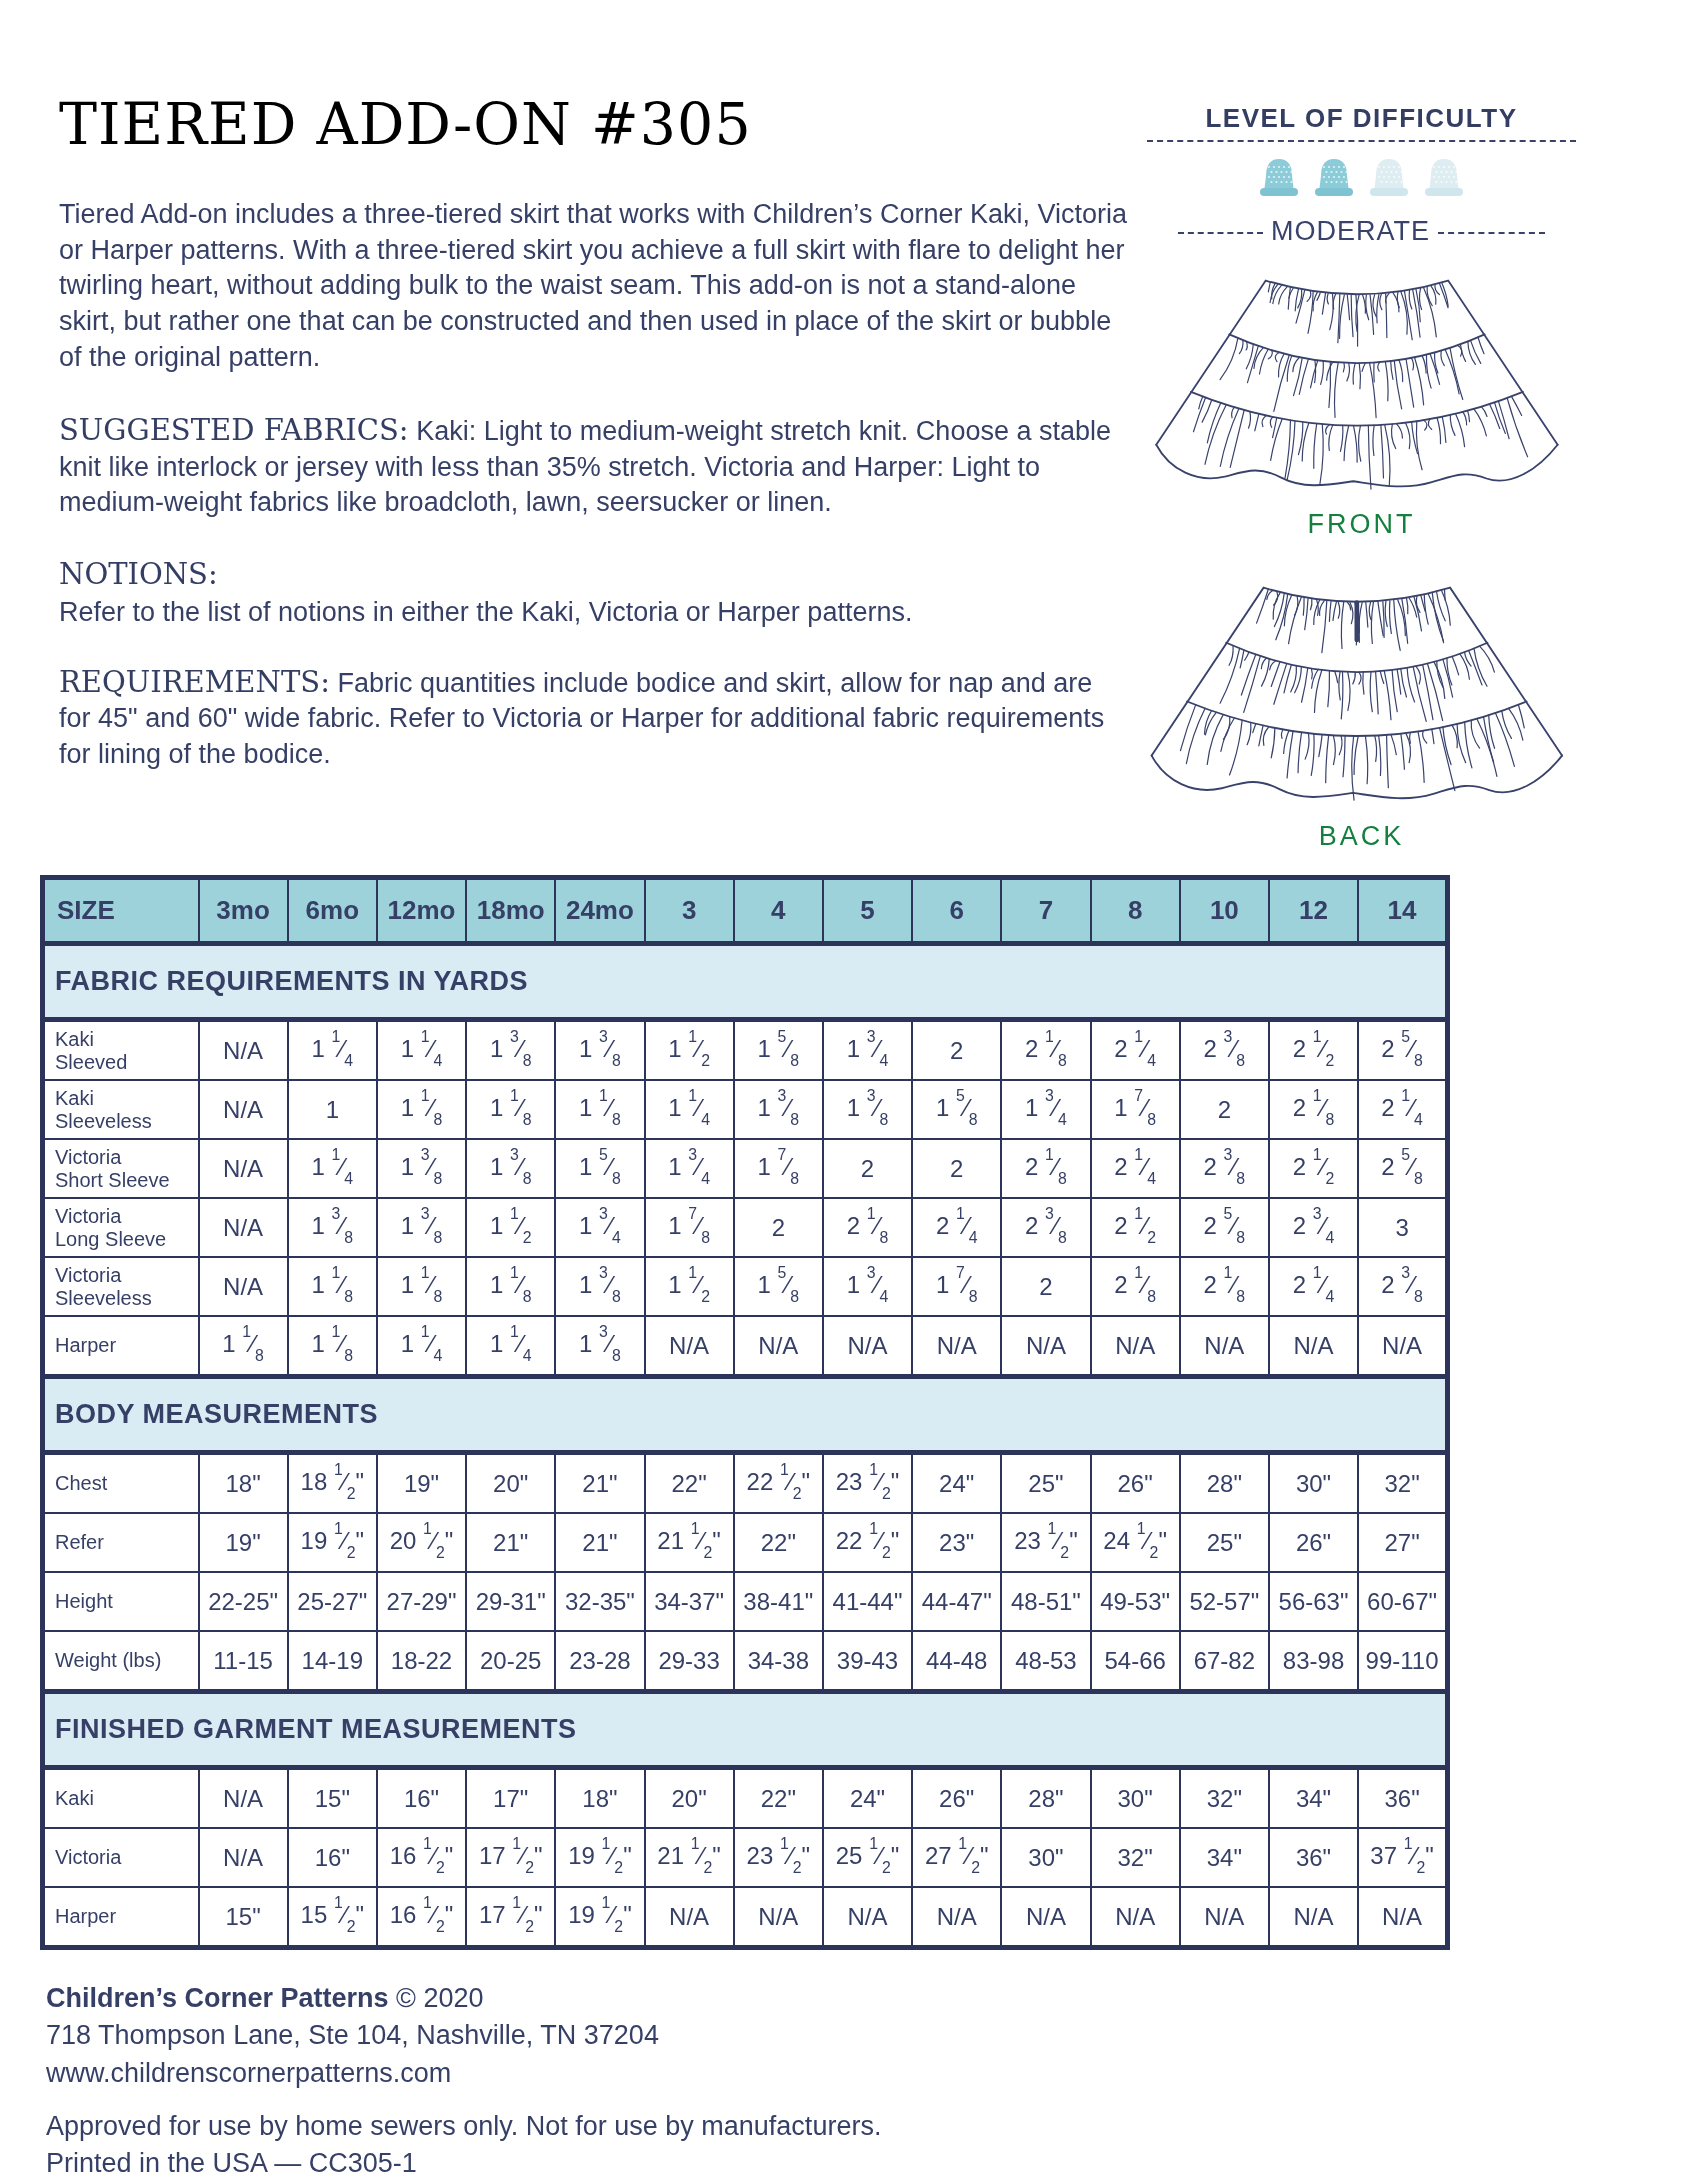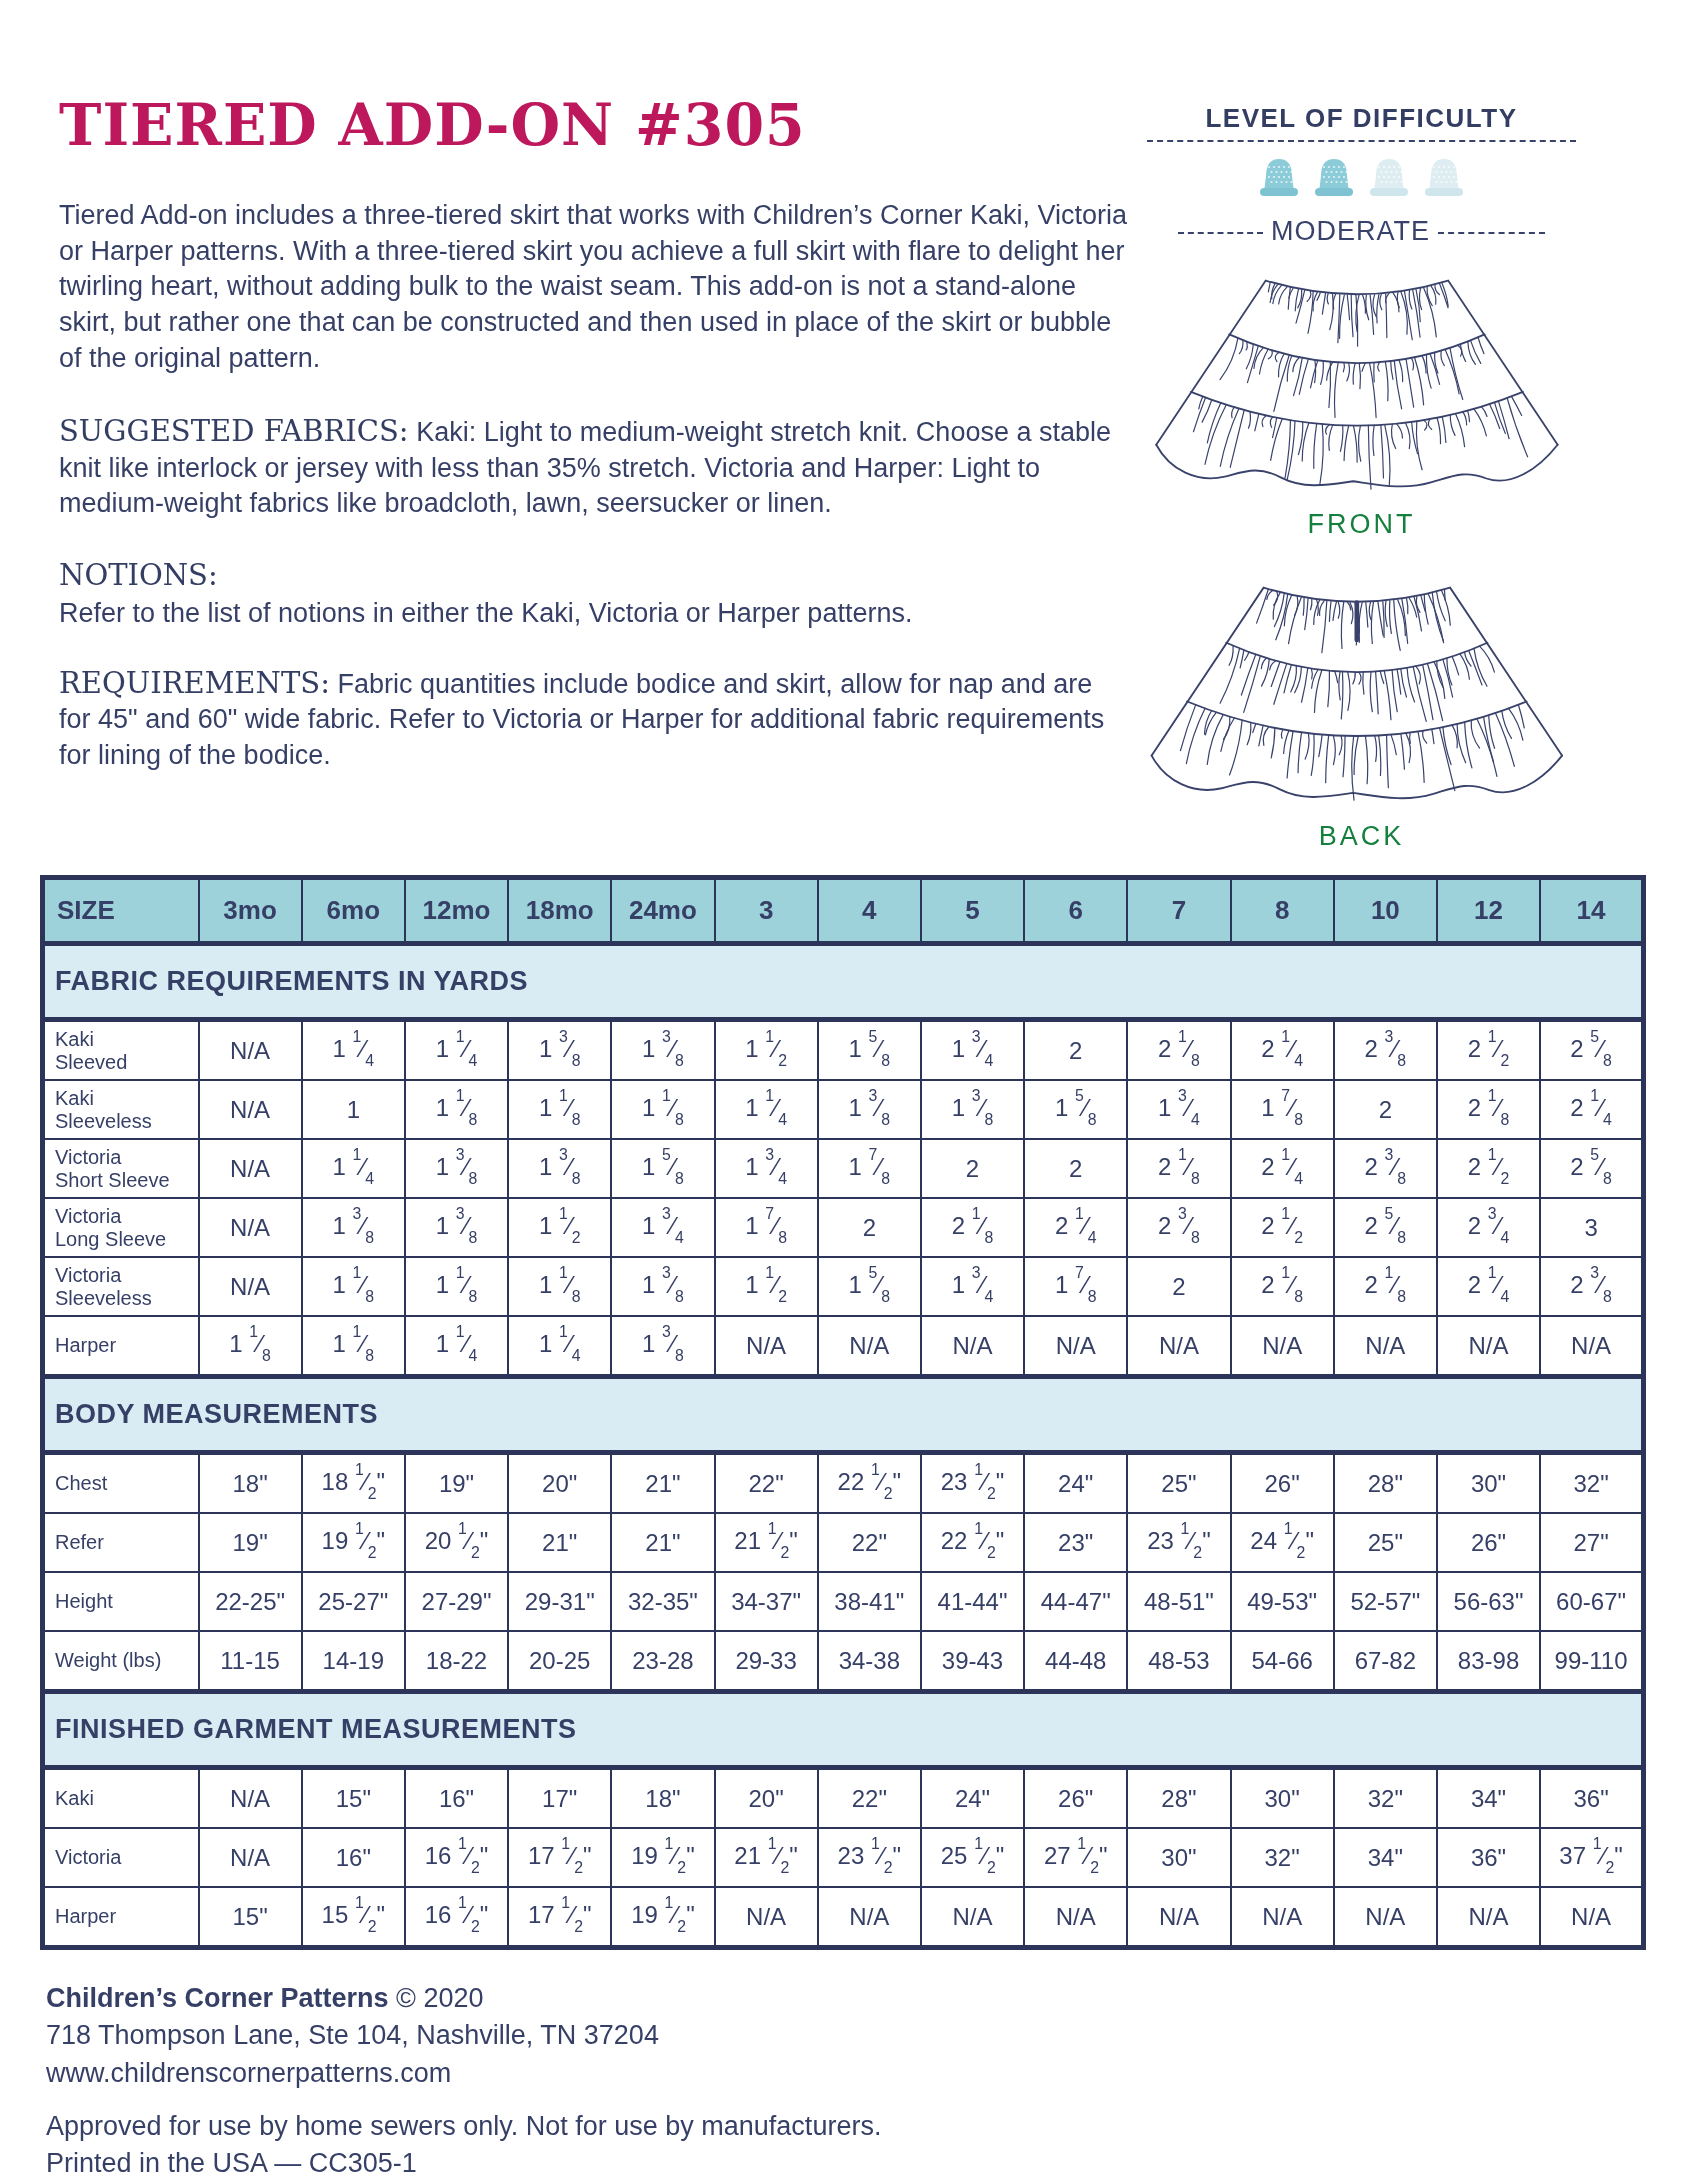--- a/index.html
+++ b/index.html
@@ -1,22 +1,22 @@
 <!DOCTYPE html>
 <html><head>
 <meta charset="utf-8">
 <style>
   html,body{margin:0;padding:0;background:#ffffff;}
   .page{position:relative;width:1683px;height:2178px;background:#ffffff;overflow:hidden;
         font-family:"Liberation Sans",sans-serif;color:#363f66;}
 
   
   .left-col{position:absolute;left:59px;top:91px;width:1069px;}
-  .title{font-family:"DejaVu Serif",serif;font-weight:bold;font-size:57px;
-         letter-spacing:1px;color:#be185d;margin:0 0 40px 0;}
+  .title{font-family:"DejaVu Serif",serif;font-weight:normal;font-size:57px;
+         letter-spacing:1px;color:#000000;margin:0 0 40px 0;}
   .intro,.para,.plain{font-size:27px;line-height:1.32;margin:0 0 36px 0;}
   .lead{font-family:"DejaVu Serif",serif;font-weight:normal;font-size:29px;color:#333e62;}
   .lead.block{display:block;margin-bottom:4px;}
   .notions-wrap{margin:0 0 32px 0;}
   .notions-wrap p{margin:2px 0 0 0;font-size:27px;line-height:1.32;}
 
   
   .right-col{position:absolute;left:1129px;top:103px;width:465px;text-align:center;}
   .lod-heading{font-size:26px;font-weight:bold;letter-spacing:1.5px;color:#333e62;}
   .lod-divider{border:none;border-bottom:2px dashed #39426b;margin:6px 18px 12px 18px;}
@@ -24,21 +24,21 @@
   .moderate-row{display:flex;align-items:center;justify-content:center;margin-top:10px;}
   .moderate-dash{border-top:2px dashed #39426b;margin-top:2px;}
   .moderate-dash.l{width:85px;}
   .moderate-dash.r{width:107px;}
   .moderate-label{font-size:27px;letter-spacing:1px;padding:0 8px;color:#39426b;}
   .skirt-svg{display:block;margin:16px auto 0 auto;}
   .view-label{font-size:27px;letter-spacing:3px;color:#15803d;margin-top:2px;}
   .back-gap{margin-top:30px;}
 
   
-  .size-table{position:absolute;left:40px;top:875px;width:1606px;
+  .size-table{position:absolute;left:40px;top:875px;width:1410px;
               border-collapse:collapse;table-layout:fixed;
               border:5px solid #2c3559;}
   .size-table td,.size-table th{border:2px solid #2c3559;color:#363f66;}
   .size-table th{background:#9dd2db;font-size:26px;font-weight:bold;height:59px;
                  text-align:center;}
   .size-table th.size-th{text-align:left;padding-left:12px;}
   .size-table td.band{background:#d9ecf3;font-weight:bold;font-size:27px;
                       padding-left:10px;height:69px;text-align:left;
                       border-top-width:5px;border-bottom-width:5px;letter-spacing:0.5px;}
   .size-table td.lbl{text-align:left;padding-left:10px;font-size:20px;

